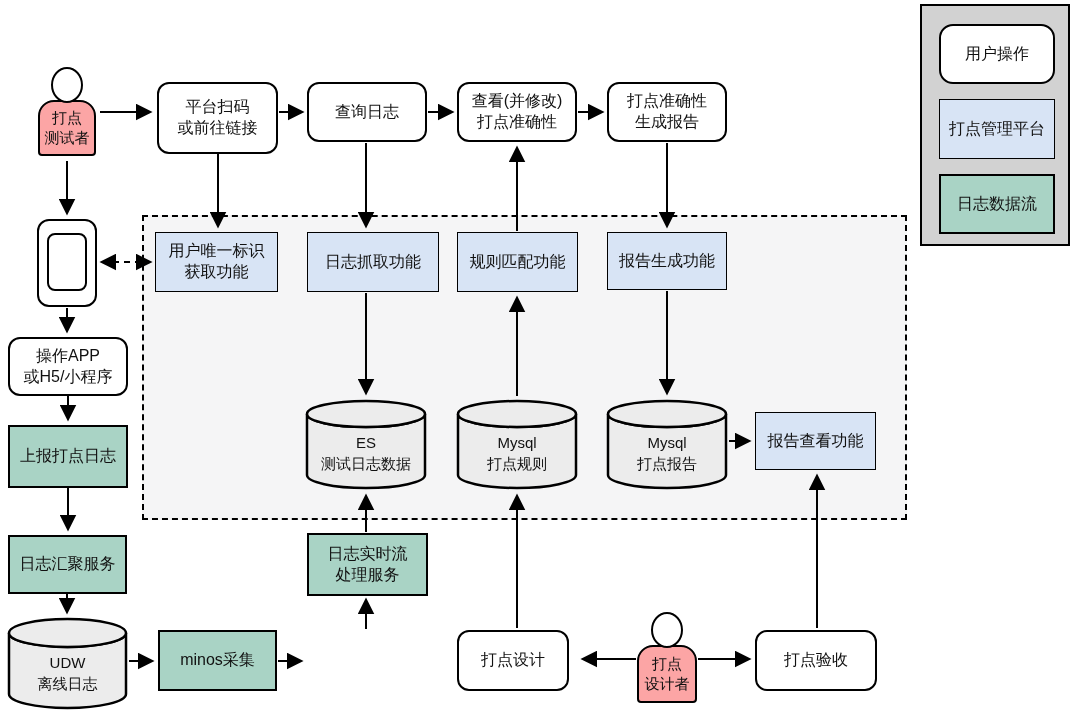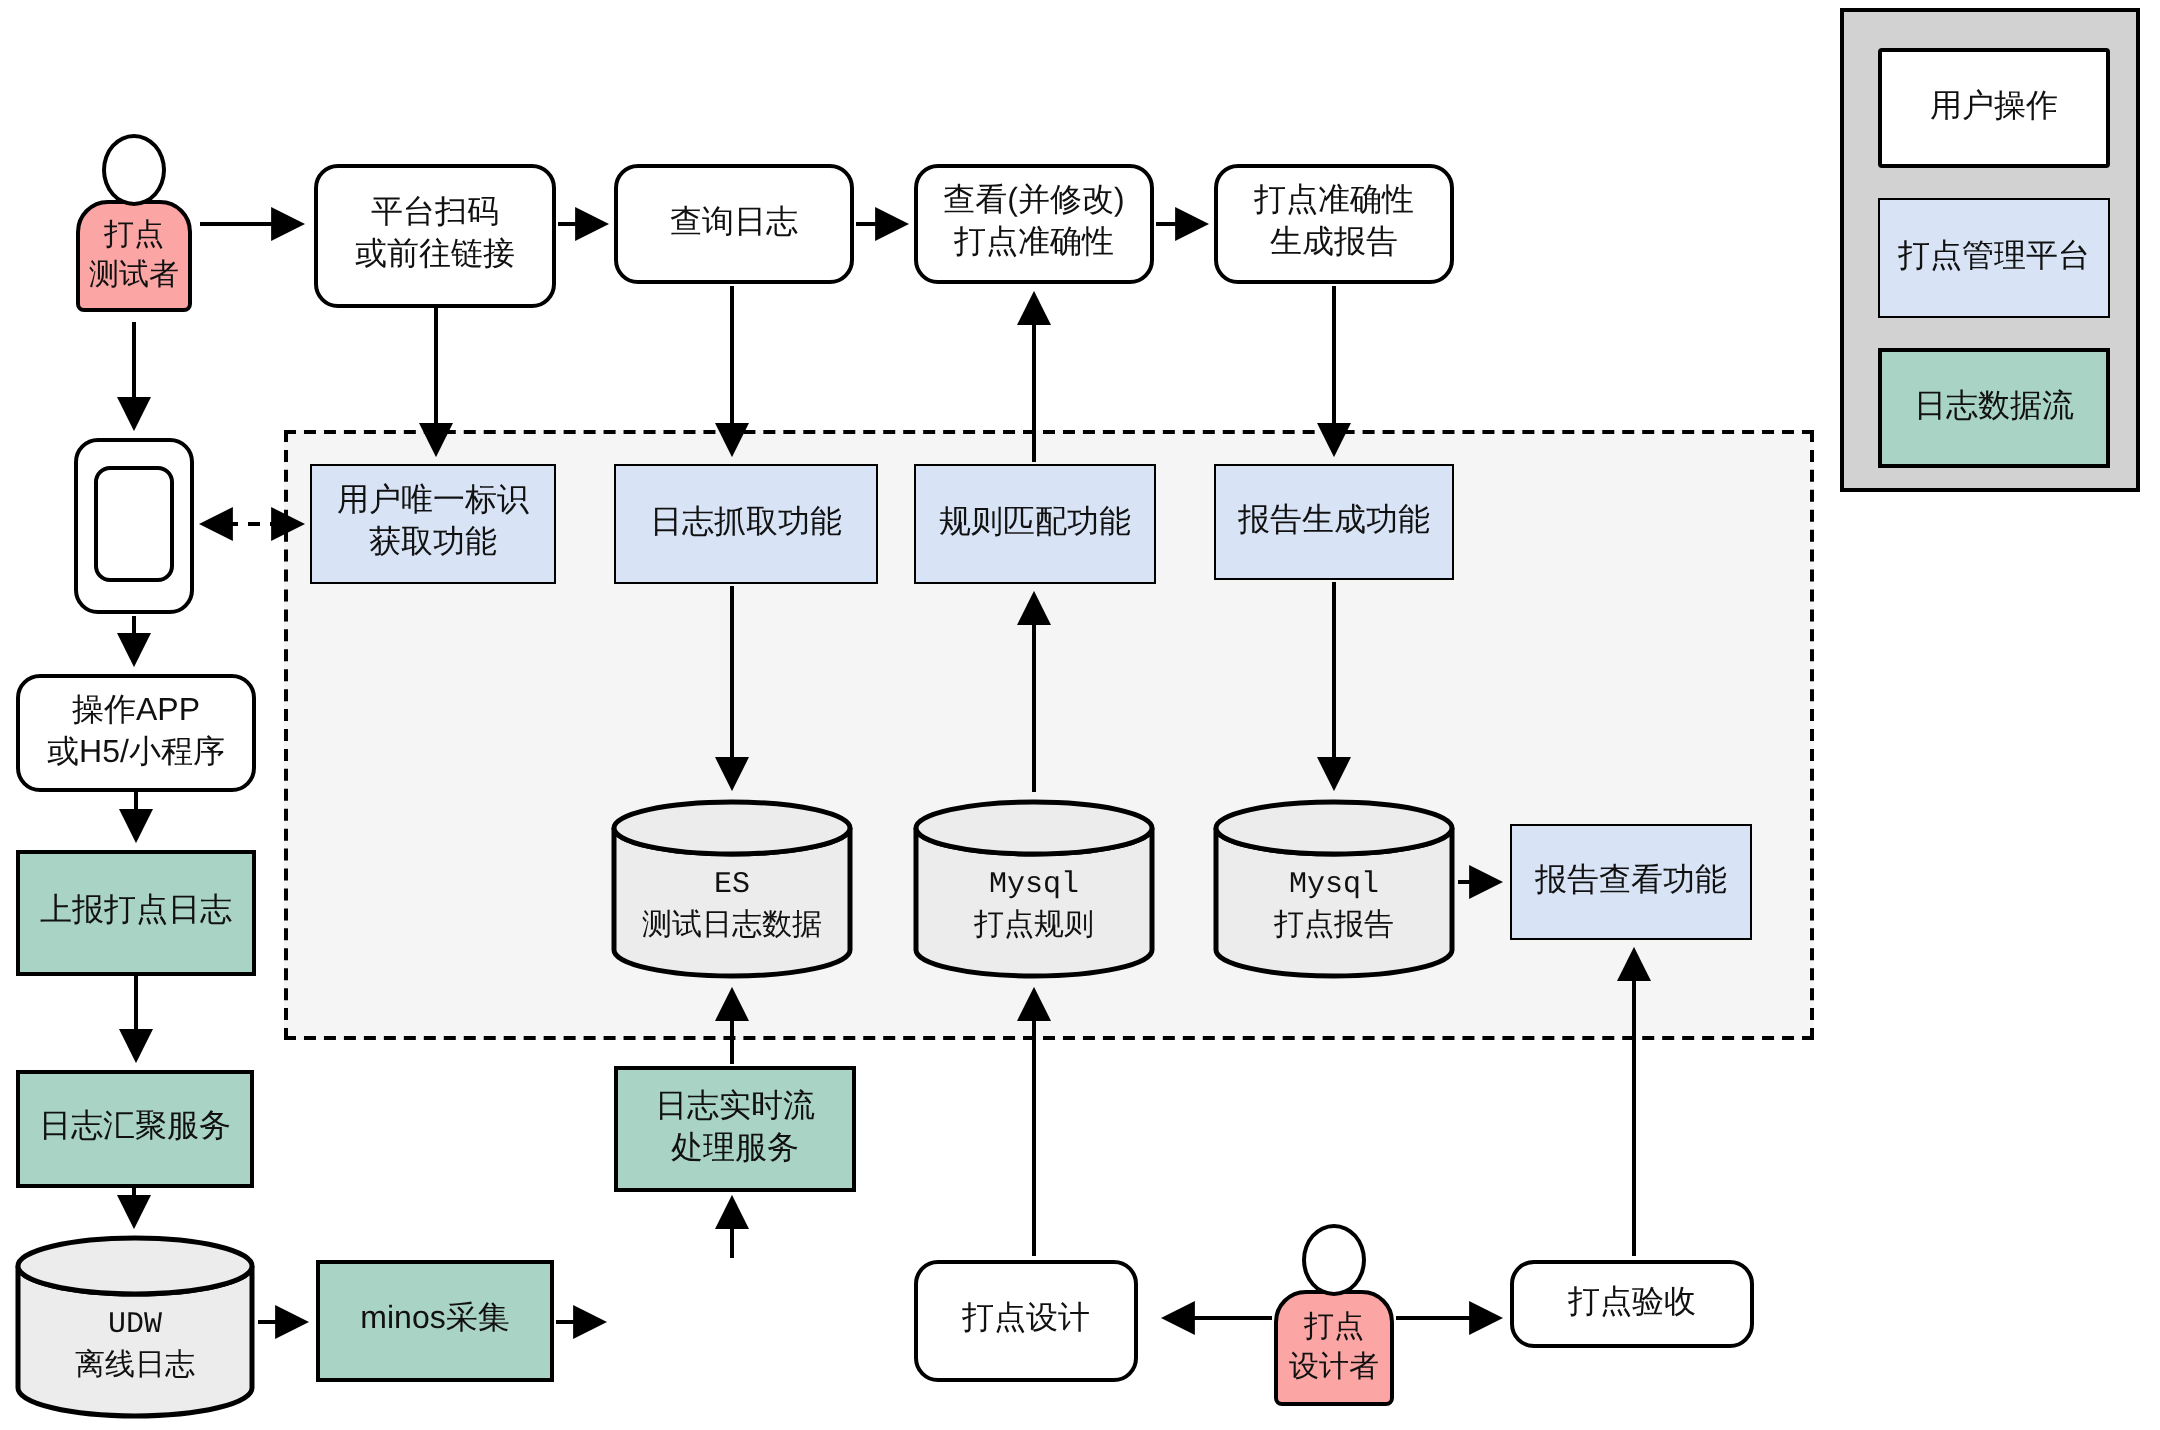--- a/index.html
+++ b/index.html
@@ -14,21 +14,21 @@
   }
   .wires{position:absolute;left:0;top:0;width:1080px;height:715px;pointer-events:none;}
   .node{
     position:absolute;display:flex;align-items:center;justify-content:center;
     text-align:center;box-sizing:border-box;font-size:16px;line-height:1.3;
   }
   .node .label{white-space:pre-line;}
   .white{background:#ffffff;border:2.5px solid #000;border-radius:12px;}
   .blue{background:#d8e4f5;border:1.5px solid #000;}
   .green{background:#a9d3c5;border:2px solid #000;}
-  .cyl{position:absolute;font-family:Liberation Mono, monospace;}
+  .cyl{position:absolute;}
   .cyl svg{position:absolute;left:0;top:0;width:100%;height:100%;}
   .cyl .label{
     position:absolute;left:0;right:0;top:34px;text-align:center;
     font-size:15px;line-height:1.4;white-space:pre-line;
   }
   .person{position:absolute;text-align:center;}
   .person-head{
     width:32px;height:36px;border:2.5px solid #000;border-radius:50%;
     background:#fff;margin:0 auto;position:relative;z-index:2;box-sizing:border-box;
   }
@@ -44,21 +44,21 @@
   }
   .phone-screen{
     position:absolute;left:8px;right:8px;top:12px;bottom:14px;
     border:2px solid #000;border-radius:8px;background:#fff;
   }
   .legend{
     position:absolute;left:920px;top:4px;width:150px;height:242px;
     background:#d2d2d2;border:2.5px solid #000;box-sizing:border-box;
   }
   .legend .node{left:17px;width:116px;height:60px;font-size:16px;}
-  .legend .lg-user{top:18px;border-radius:2px;}
+  .legend .lg-user{top:18px;border-radius:14px;}
   .legend .lg-platform{top:93px;}
   .legend .lg-stream{top:168px;}
 </style>
 </head>
 <body>
 
 <div class="stage">
 
   <div class="region"></div>
 
@@ -190,21 +190,21 @@
   <div class="node green" style="left:8px;top:535px;width:119px;height:59px">
     <span class="label">日志汇聚服务</span>
     </div>
   <div class="node green" style="left:307px;top:533px;width:121px;height:63px">
     <span class="label">日志实时流
 处理服务</span>
     </div>
   <div class="node white" style="left:457px;top:630px;width:112px;height:61px">
     <span class="label">打点设计</span>
     </div>
-  <div class="node white" style="left:755px;top:630px;width:122px;height:44px">
+  <div class="node white" style="left:755px;top:630px;width:122px;height:61px">
     <span class="label">打点验收</span>
     </div>
 
   <div class="person" style="left:637px;top:612px;width:60px;">
     <div class="person-head"></div>
     <div class="person-body" style="width:60px;height:58px;">
       <span class="label">打点
 设计者</span>
     </div>
   </div>

